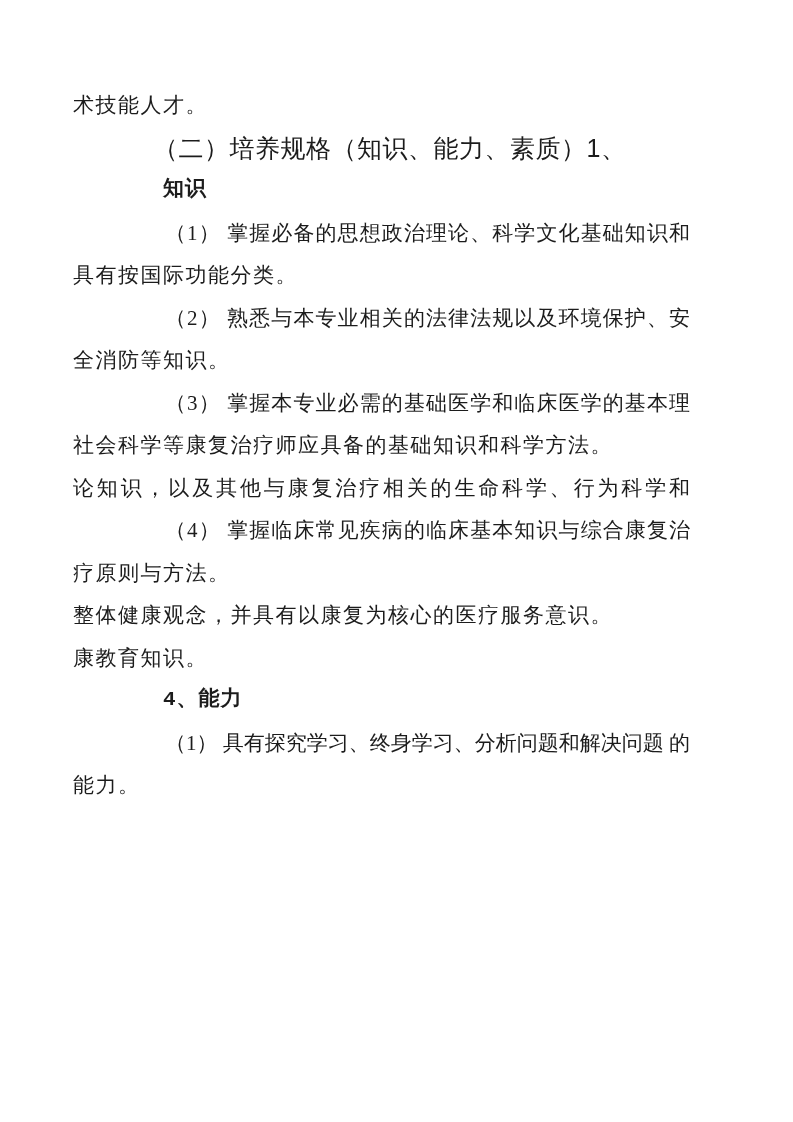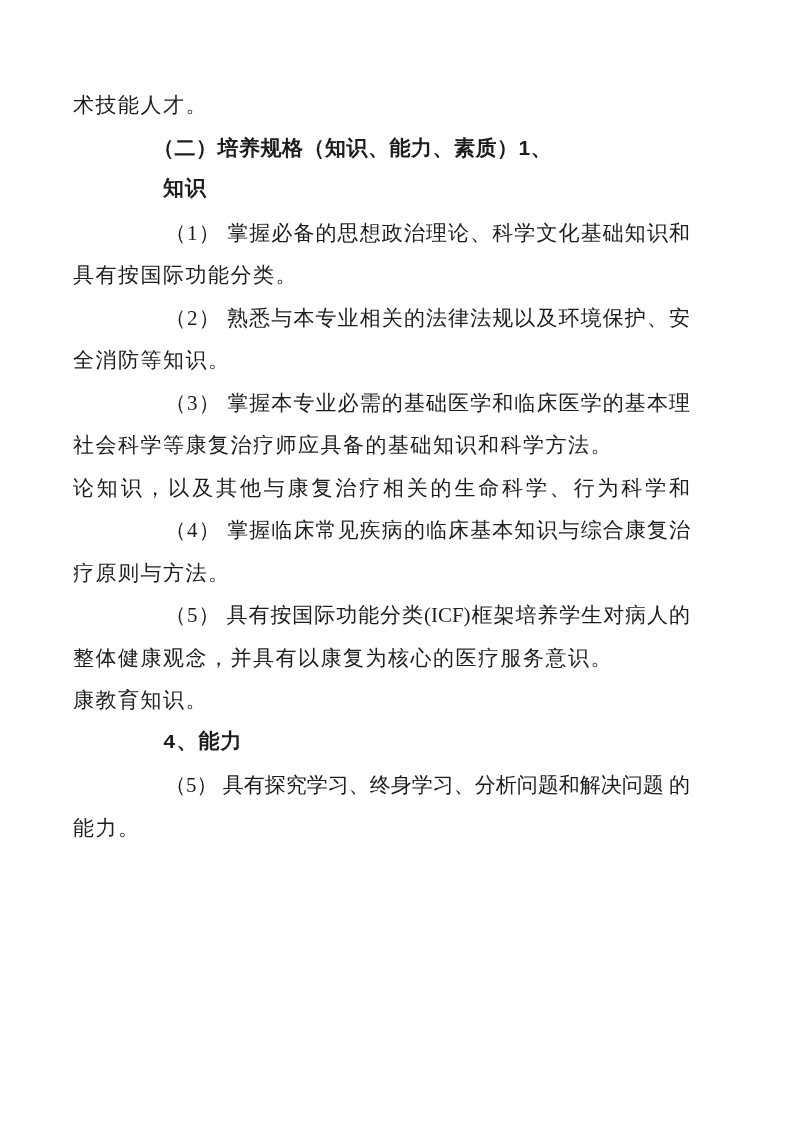--- a/index.html
+++ b/index.html
@@ -36,22 +36,22 @@
     text-align-last: justify;
     overflow: hidden;
   }
   
   .line.first {
     padding-left: 92px;
   }
   
   .line.h1 {
     font-family: "Liberation Sans", "DejaVu Sans", sans-serif;
-    font-weight: bold;
-    font-size: 21px;
+    font-weight: normal;
+    font-size: 25px;
     letter-spacing: 0.5px;
     padding-left: 80px;
   }
   .line.h2 {
     font-family: Liberation Mono, monospace;
     font-weight: bold;
     font-size: 21px;
     letter-spacing: 1px;
     padding-left: 90px;
   }
@@ -66,20 +66,19 @@
       <div class="line h2">知识</div>
       <div class="line first justify">（1） 掌握必备的思想政治理论、科学文化基础知识和</div>
       <div class="line cont">具有按国际功能分类。</div>
       <div class="line first justify">（2） 熟悉与本专业相关的法律法规以及环境保护、安</div>
       <div class="line cont">全消防等知识。</div>
       <div class="line first justify">（3） 掌握本专业必需的基础医学和临床医学的基本理</div>
       <div class="line cont">社会科学等康复治疗师应具备的基础知识和科学方法。</div>
       <div class="line cont justify">论知识，以及其他与康复治疗相关的生命科学、行为科学和</div>
       <div class="line first justify">（4） 掌握临床常见疾病的临床基本知识与综合康复治</div>
       <div class="line cont">疗原则与方法。</div>
-      <div class="line first justify">（5） 具有按国际功能分类(ICF)框架培养学生对病人的</div>
       <div class="line cont">整体健康观念，并具有以康复为核心的医疗服务意识。</div>
       <div class="line cont">康教育知识。</div>
       <div class="line h2">4、能力</div>
-      <div class="line first justify">（5） 具有探究学习、终身学习、分析问题和解决问题 的</div>
+      <div class="line first justify">（1） 具有探究学习、终身学习、分析问题和解决问题 的</div>
       <div class="line cont">能力。</div>
     </div>
 </div>
 
 </body></html>

